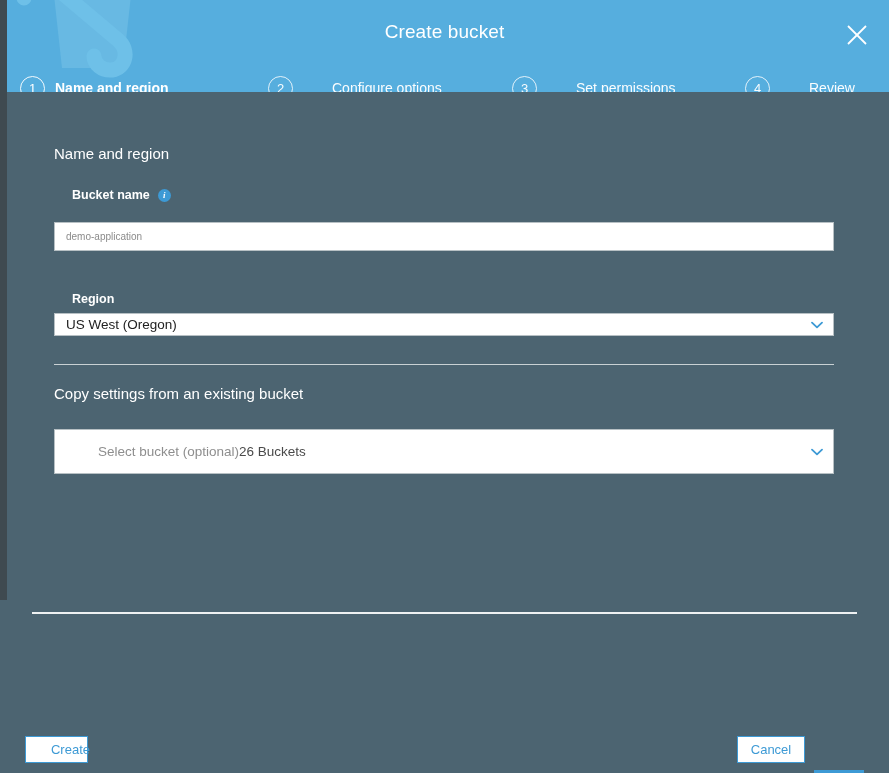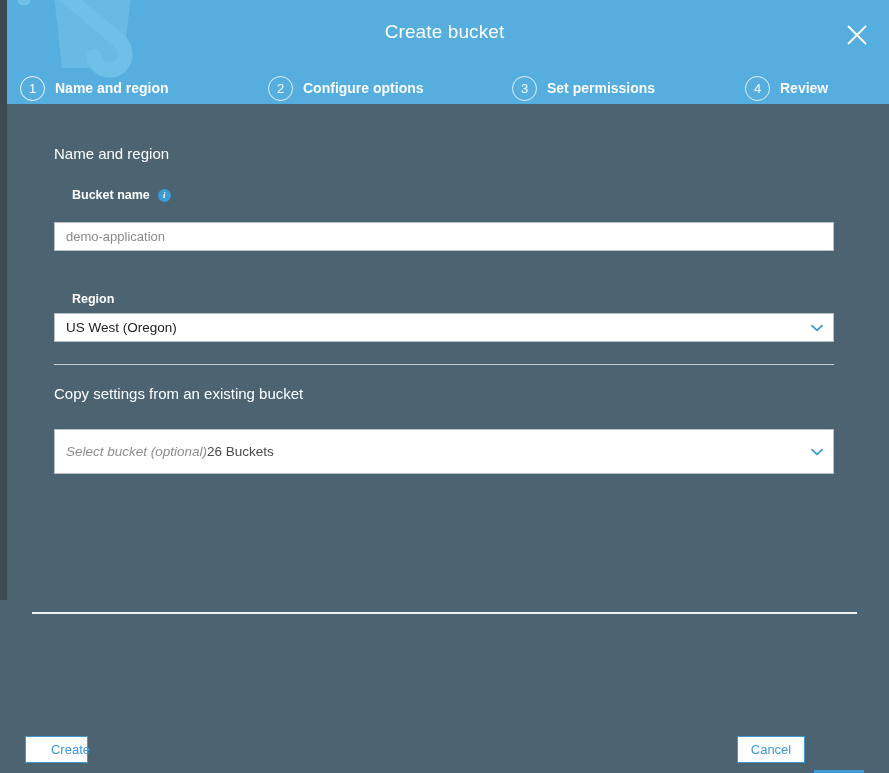--- a/index.html
+++ b/index.html
@@ -33,21 +33,21 @@
     background: #3f4a50;
     z-index: 5;
   }
 
   
   .header {
     position: absolute;
     left: 0;
     top: 0;
     width: 889px;
-    height: 104px;
+    height: 92px;
     background: #56aede;
     overflow: hidden;
   }
   .header-watermark {
     position: absolute;
     left: -10px;
     top: -52px;
     width: 215px;
     height: 215px;
     pointer-events: none;
@@ -113,21 +113,22 @@
   }
   .step.active .step-label {
     font-weight: bold;
   }
   .step.inactive .step-num {
     border-color: rgba(255,255,255,0.82);
     color: rgba(255,255,255,0.95);
   }
   .step.inactive .step-label {
     color: rgba(255,255,255,0.97);
-    font-weight: 700;
+    font-weight: 400;
+    margin-left: 29px;
   }
   #step-1 { left: 20px; }
   #step-2 { left: 268px; }
   #step-3 { left: 512px; }
   #step-4 { left: 745px; }
 
   
   .body-area {
     position: absolute;
     left: 0;
@@ -181,21 +182,21 @@
     position: absolute;
     left: 54px;
     width: 780px;
     height: 29px;
     background: #ffffff;
     border: 1px solid #b7c0c4;
     box-sizing: border-box;
     display: flex;
     align-items: center;
     padding: 0 11px;
-    font-size: 13px;
+    font-size: 10px;
     cursor: text;
   }
   #input-bucket-name {
     top: 110px;
   }
   #input-bucket-name .ph {
     color: #8b8b8b;
   }
 
   .select-input {
@@ -204,35 +205,35 @@
     background: #ffffff;
     border: 1px solid #b7c0c4;
     box-sizing: border-box;
     display: flex;
     align-items: center;
     cursor: pointer;
   }
   #select-region {
     top: 201px;
     width: 780px;
-    height: 29px;
+    height: 23px;
     padding: 0 11px;
     font-size: 13.5px;
     color: #222222;
   }
   #select-copy-bucket {
     top: 317px;
     width: 780px;
     height: 45px;
     padding: 0 11px;
     font-size: 13.5px;
   }
   #select-copy-bucket .ph {
     color: #8e8e8e;
-    font-style: italic;
+    margin-left: 32px;
   }
   #select-copy-bucket .cnt {
     color: #4a4a4a;
   }
 
   .chevron {
     position: absolute;
     right: 10px;
     top: 50%;
     transform: translateY(-50%);

